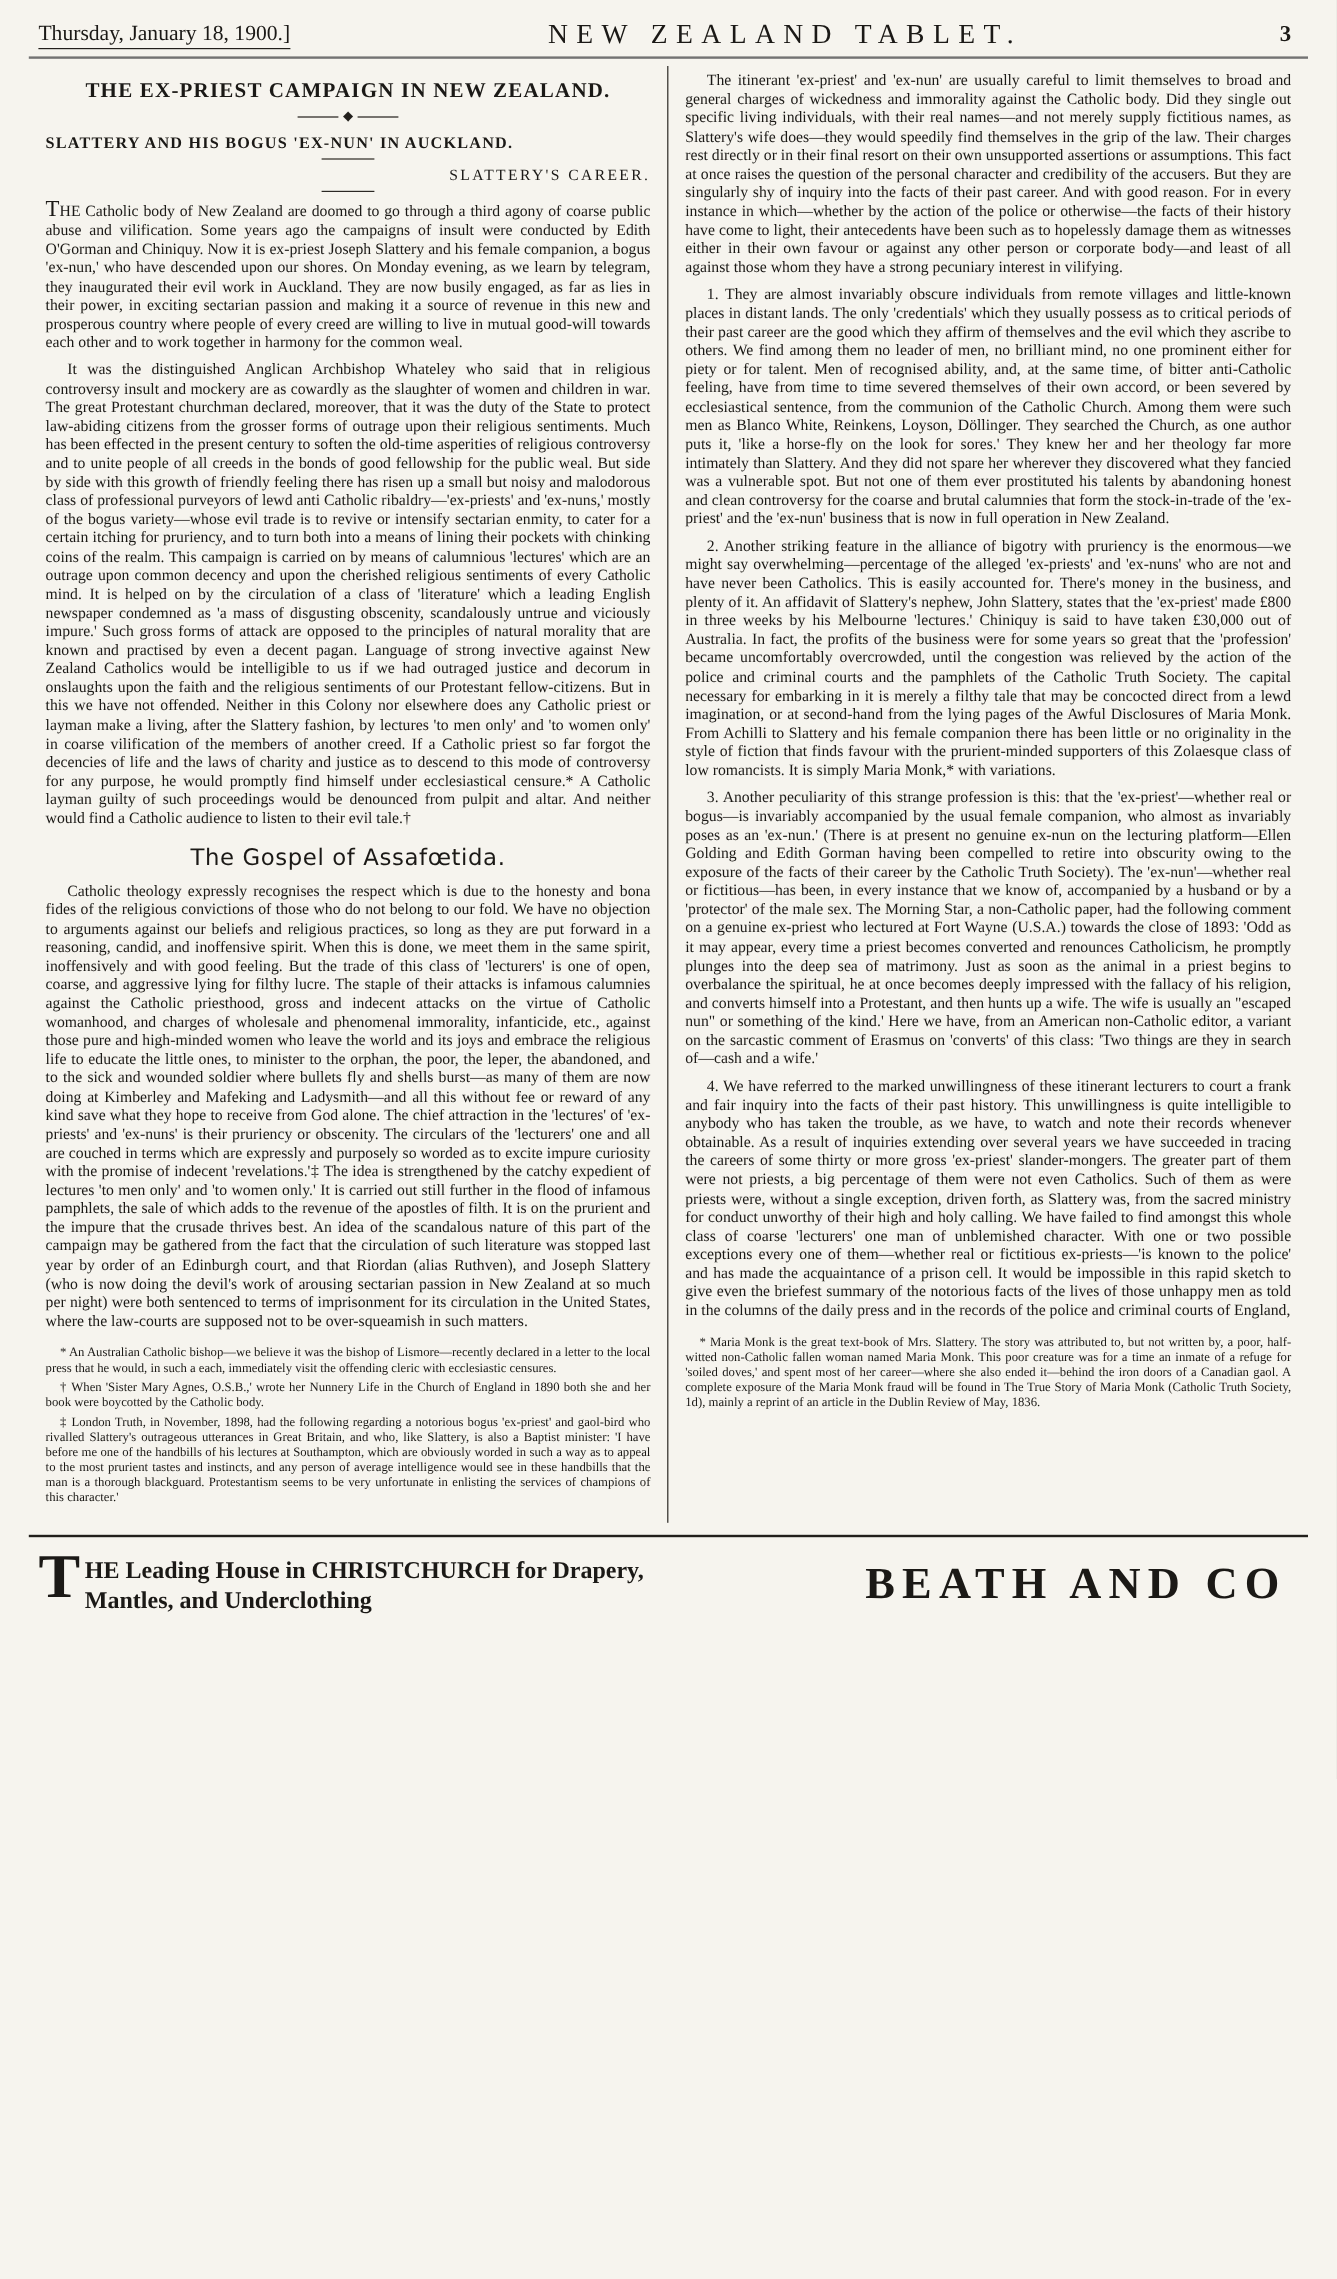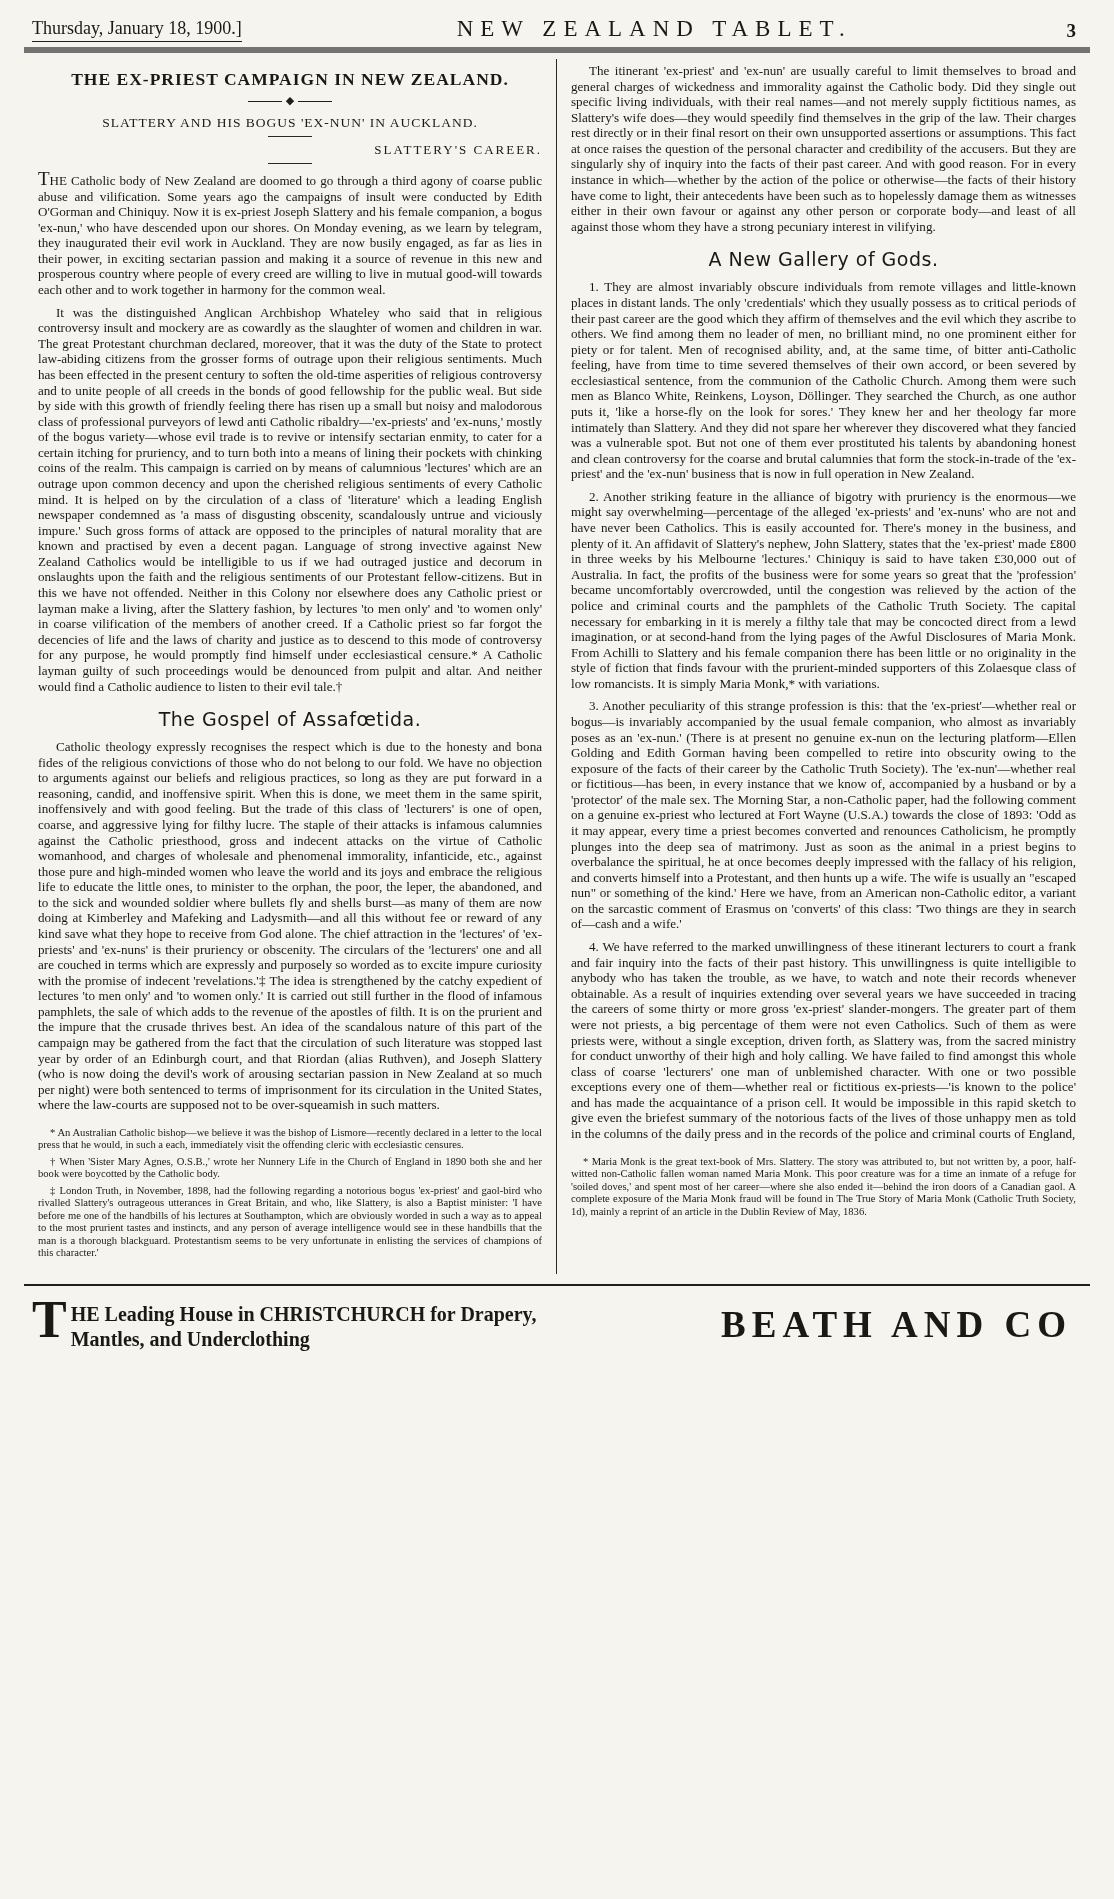--- a/index.html
+++ b/index.html
@@ -4,40 +4,40 @@
 <style>
   html,body { margin:0; padding:0; background:#d8d6d0; }
   .page {
     width:1114px; min-height:1899px; margin:0 auto; box-sizing:border-box;
     background:#f6f4ee; color:#1b1916;
     font-family:"Liberation Serif", serif;
     padding:14px 24px 20px;
   }
   
   .masthead {
-    display:flex; justify-content:space-between; align-items:flex-end;
-    border-bottom:6px solid #737373; padding:2px 8px 5px;
+    display:flex; justify-content:space-between; align-items:center;
+    border-bottom:2px solid #737373; padding:2px 8px 5px;
   }
   .mast-date { font-size:18px; border-bottom:1px solid #221f1b; padding-bottom:2px; }
   .mast-title { font-size:23px; font-weight:normal; letter-spacing:7px; }
   .mast-page { font-size:19px; font-weight:bold; padding-right:6px; }
 
   
   .columns { display:flex; margin-top:6px; }
   .col { width:50%; box-sizing:border-box; padding:4px 14px 10px; }
   .col-left { border-right:1px solid #2b2824; }
 
   h1.article-title {
     text-align:center; font-size:17.5px; font-weight:bold;
     letter-spacing:1px; margin:6px 0 4px;
   }
   .ornament { text-align:center; font-size:11px; margin:2px 0 8px; color:#221f1b; }
   .ornament .wing { display:inline-block; width:34px; border-top:1px solid #221f1b; vertical-align:middle; margin:0 4px; }
   .subtitle {
-    text-align:center; font-size:13.5px; letter-spacing:1px; margin:4px 0 2px;
+    font-size:13.5px; letter-spacing:1px; margin:4px 0 2px;font-weight:bold;
   }
   .small-rule { width:44px; border-top:1px solid #2b2824; margin:5px auto; }
   .kicker { text-align:right; font-size:13px; letter-spacing:2px; margin:3px 0 2px; }
 
   p.body {
     font-size:13.1px; line-height:1.19; text-align:justify;
     margin:0 0 7px; text-indent:18px;
   }
   p.body.noindent { text-indent:0; }
   p.lead::first-letter { font-size:1.45em; line-height:1; }
@@ -107,21 +107,20 @@
       <div class="footnotes">
         <p class="footnote">* An Australian Catholic bishop—we believe it was the bishop of Lismore—recently declared in a letter to the local press that he would, in such a each, immediately visit the offending cleric with ecclesiastic censures.</p>
         <p class="footnote">† When 'Sister Mary Agnes, O.S.B.,' wrote her Nunnery Life in the Church of England in 1890 both she and her book were boycotted by the Catholic body.</p>
         <p class="footnote">‡ London Truth, in November, 1898, had the following regarding a notorious bogus 'ex-priest' and gaol-bird who rivalled Slattery's outrageous utterances in Great Britain, and who, like Slattery, is also a Baptist minister: 'I have before me one of the handbills of his lectures at Southampton, which are obviously worded in such a way as to appeal to the most prurient tastes and instincts, and any person of average intelligence would see in these handbills that the man is a thorough blackguard. Protestantism seems to be very unfortunate in enlisting the services of champions of this character.'</p>
       </div>
     </div>
 
     <div class="col">
       <p class="body">The itinerant 'ex-priest' and 'ex-nun' are usually careful to limit themselves to broad and general charges of wickedness and immorality against the Catholic body. Did they single out specific living individuals, with their real names—and not merely supply fictitious names, as Slattery's wife does—they would speedily find themselves in the grip of the law. Their charges rest directly or in their final resort on their own unsupported assertions or assumptions. This fact at once raises the question of the personal character and credibility of the accusers. But they are singularly shy of inquiry into the facts of their past career. And with good reason. For in every instance in which—whether by the action of the police or otherwise—the facts of their history have come to light, their antecedents have been such as to hopelessly damage them as witnesses either in their own favour or against any other person or corporate body—and least of all against those whom they have a strong pecuniary interest in vilifying.</p>
 
-      <h2 class="section-heading">A New Gallery of Gods.</h2>
 
       <p class="body">1. They are almost invariably obscure individuals from remote villages and little-known places in distant lands. The only 'credentials' which they usually possess as to critical periods of their past career are the good which they affirm of themselves and the evil which they ascribe to others. We find among them no leader of men, no brilliant mind, no one prominent either for piety or for talent. Men of recognised ability, and, at the same time, of bitter anti-Catholic feeling, have from time to time severed themselves of their own accord, or been severed by ecclesiastical sentence, from the communion of the Catholic Church. Among them were such men as Blanco White, Reinkens, Loyson, Döllinger. They searched the Church, as one author puts it, 'like a horse-fly on the look for sores.' They knew her and her theology far more intimately than Slattery. And they did not spare her wherever they discovered what they fancied was a vulnerable spot. But not one of them ever prostituted his talents by abandoning honest and clean controversy for the coarse and brutal calumnies that form the stock-in-trade of the 'ex-priest' and the 'ex-nun' business that is now in full operation in New Zealand.</p>
       <p class="body">2. Another striking feature in the alliance of bigotry with pruriency is the enormous—we might say overwhelming—percentage of the alleged 'ex-priests' and 'ex-nuns' who are not and have never been Catholics. This is easily accounted for. There's money in the business, and plenty of it. An affidavit of Slattery's nephew, John Slattery, states that the 'ex-priest' made £800 in three weeks by his Melbourne 'lectures.' Chiniquy is said to have taken £30,000 out of Australia. In fact, the profits of the business were for some years so great that the 'profession' became uncomfortably overcrowded, until the congestion was relieved by the action of the police and criminal courts and the pamphlets of the Catholic Truth Society. The capital necessary for embarking in it is merely a filthy tale that may be concocted direct from a lewd imagination, or at second-hand from the lying pages of the Awful Disclosures of Maria Monk. From Achilli to Slattery and his female companion there has been little or no originality in the style of fiction that finds favour with the prurient-minded supporters of this Zolaesque class of low romancists. It is simply Maria Monk,* with variations.</p>
       <p class="body">3. Another peculiarity of this strange profession is this: that the 'ex-priest'—whether real or bogus—is invariably accompanied by the usual female companion, who almost as invariably poses as an 'ex-nun.' (There is at present no genuine ex-nun on the lecturing platform—Ellen Golding and Edith Gorman having been compelled to retire into obscurity owing to the exposure of the facts of their career by the Catholic Truth Society). The 'ex-nun'—whether real or fictitious—has been, in every instance that we know of, accompanied by a husband or by a 'protector' of the male sex. The Morning Star, a non-Catholic paper, had the following comment on a genuine ex-priest who lectured at Fort Wayne (U.S.A.) towards the close of 1893: 'Odd as it may appear, every time a priest becomes converted and renounces Catholicism, he promptly plunges into the deep sea of matrimony. Just as soon as the animal in a priest begins to overbalance the spiritual, he at once becomes deeply impressed with the fallacy of his religion, and converts himself into a Protestant, and then hunts up a wife. The wife is usually an "escaped nun" or something of the kind.' Here we have, from an American non-Catholic editor, a variant on the sarcastic comment of Erasmus on 'converts' of this class: 'Two things are they in search of—cash and a wife.'</p>
       <p class="body">4. We have referred to the marked unwillingness of these itinerant lecturers to court a frank and fair inquiry into the facts of their past history. This unwillingness is quite intelligible to anybody who has taken the trouble, as we have, to watch and note their records whenever obtainable. As a result of inquiries extending over several years we have succeeded in tracing the careers of some thirty or more gross 'ex-priest' slander-mongers. The greater part of them were not priests, a big percentage of them were not even Catholics. Such of them as were priests were, without a single exception, driven forth, as Slattery was, from the sacred ministry for conduct unworthy of their high and holy calling. We have failed to find amongst this whole class of coarse 'lecturers' one man of unblemished character. With one or two possible exceptions every one of them—whether real or fictitious ex-priests—'is known to the police' and has made the acquaintance of a prison cell. It would be impossible in this rapid sketch to give even the briefest summary of the notorious facts of the lives of those unhappy men as told in the columns of the daily press and in the records of the police and criminal courts of England,</p>
 
       <div class="footnotes">
         <p class="footnote">* Maria Monk is the great text-book of Mrs. Slattery. The story was attributed to, but not written by, a poor, half-witted non-Catholic fallen woman named Maria Monk. This poor creature was for a time an inmate of a refuge for 'soiled doves,' and spent most of her career—where she also ended it—behind the iron doors of a Canadian gaol. A complete exposure of the Maria Monk fraud will be found in The True Story of Maria Monk (Catholic Truth Society, 1d), mainly a reprint of an article in the Dublin Review of May, 1836.</p>
       </div>
     </div>

